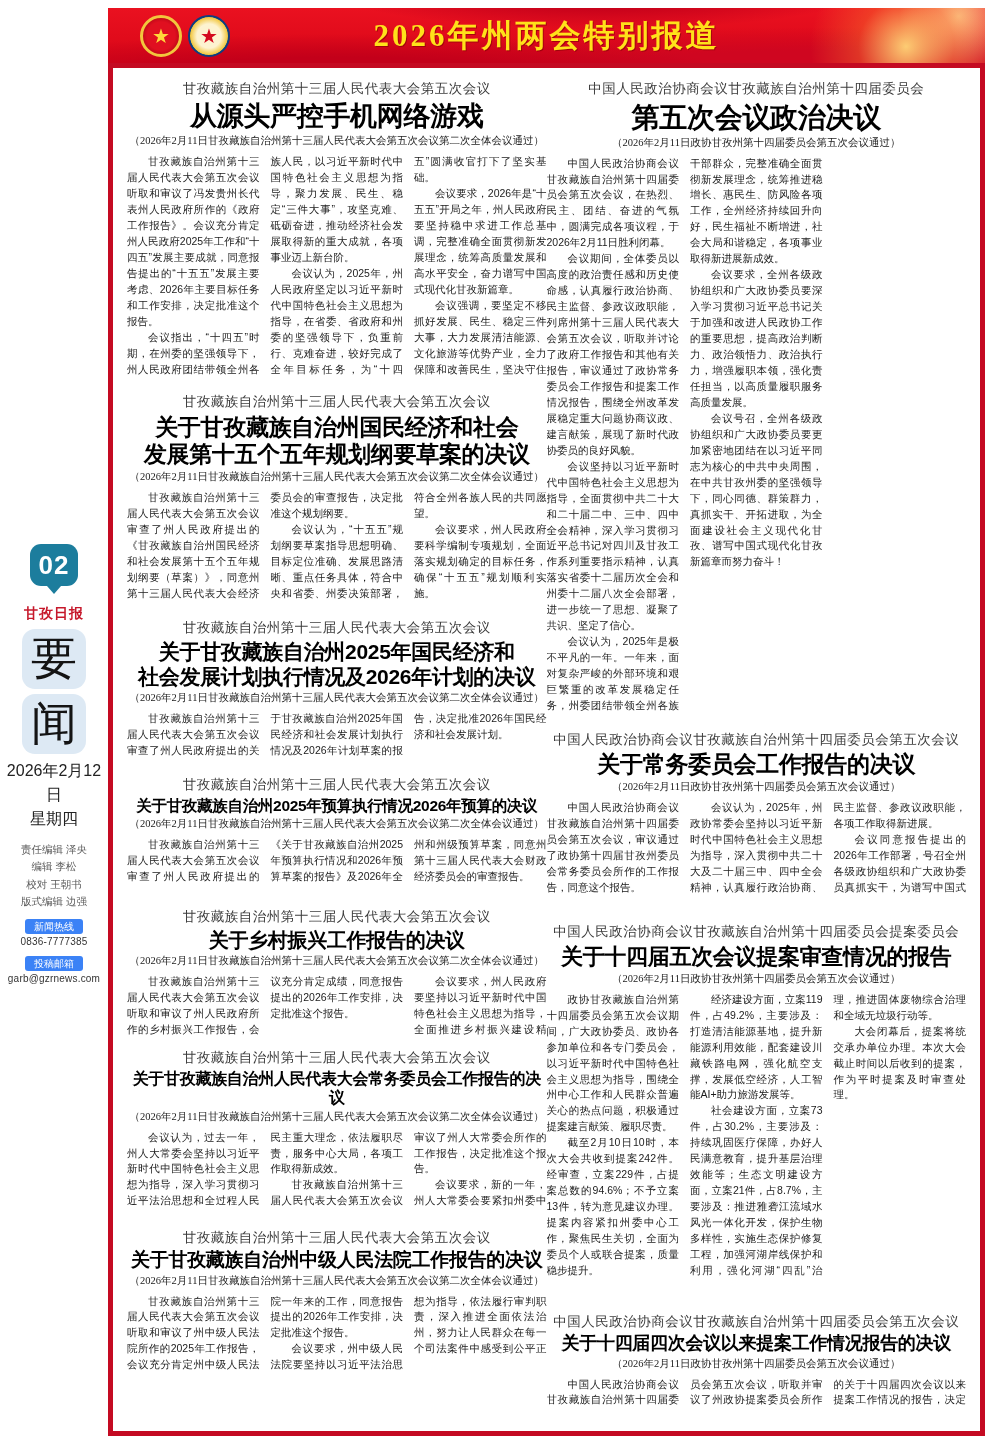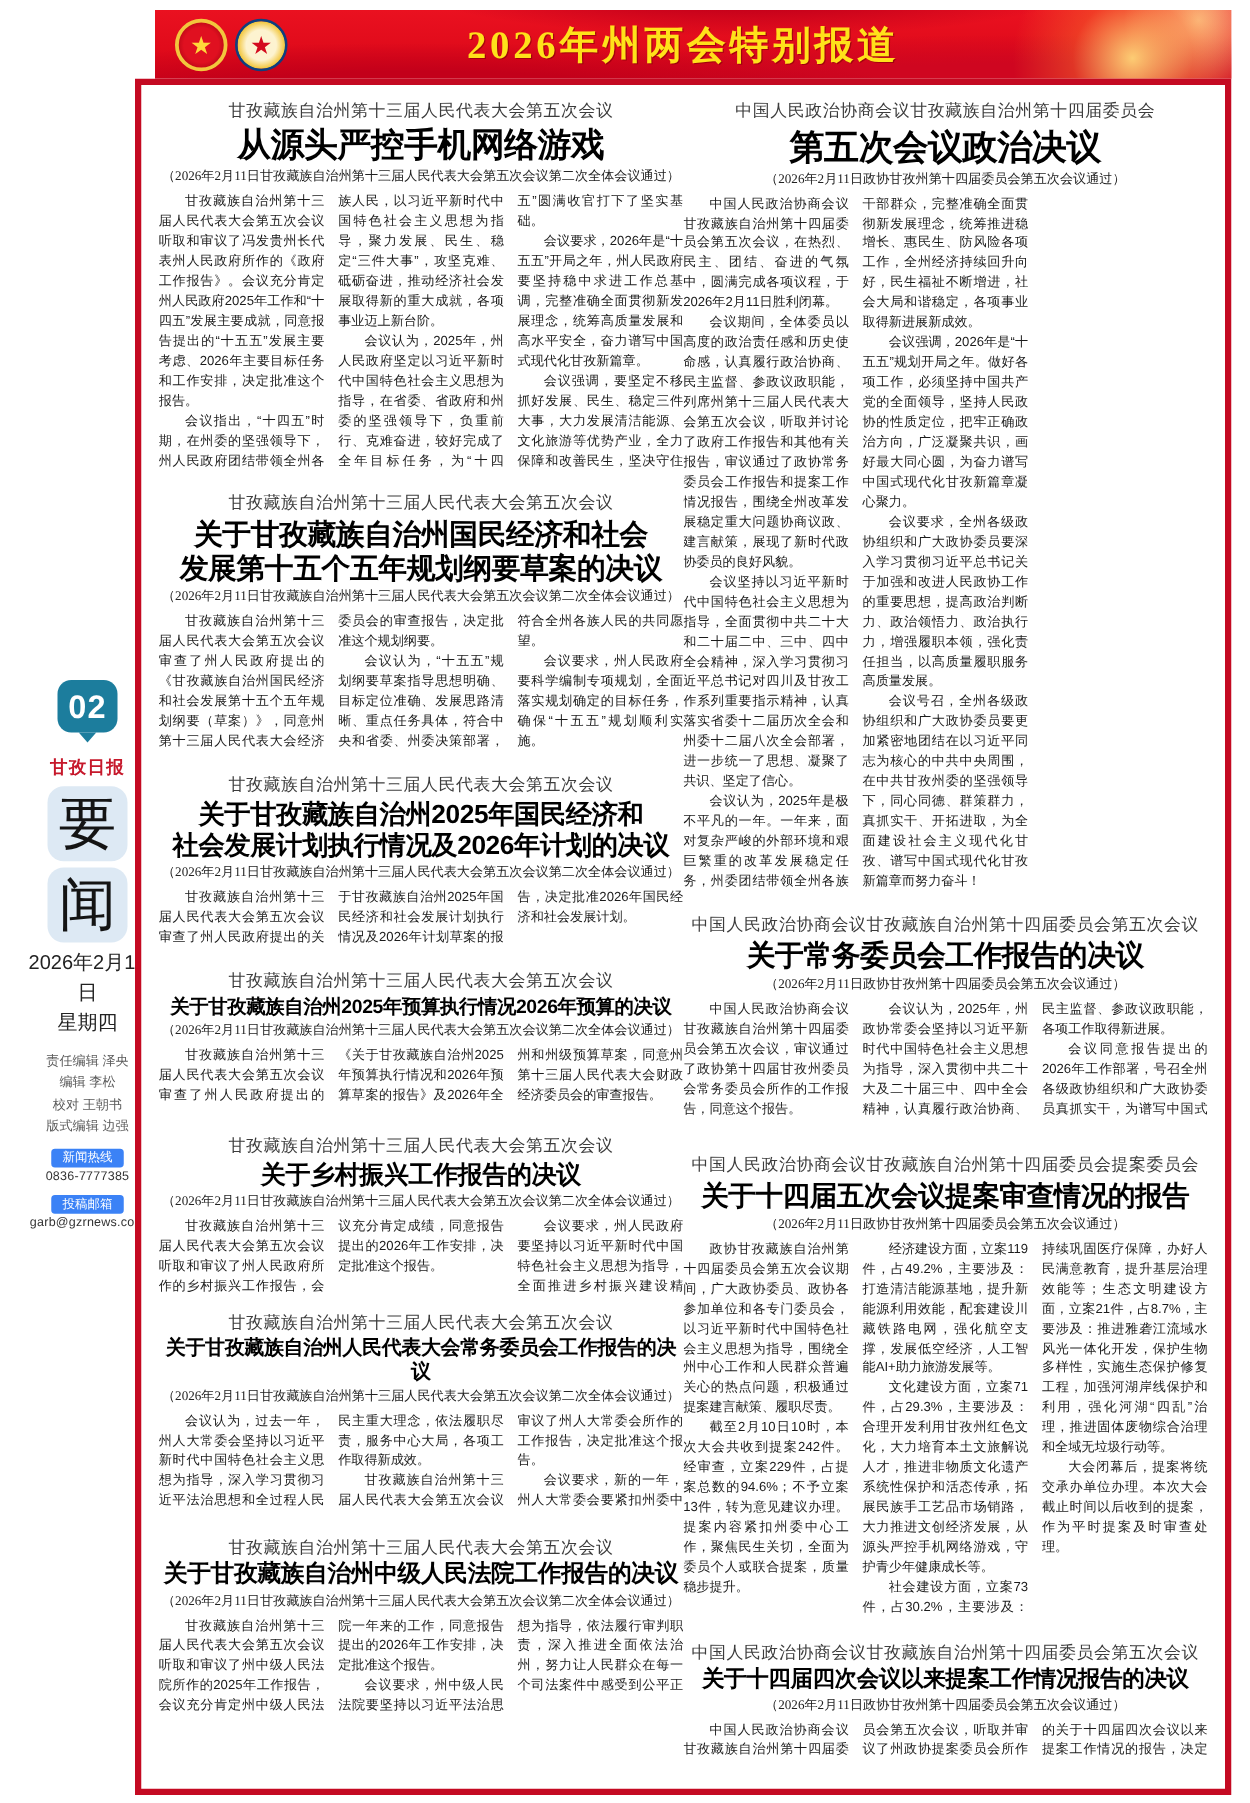--- a/index.html
+++ b/index.html
@@ -20,21 +20,21 @@
   .banner-title{
     color:#ffe11a; font-size:31px; font-weight:900; letter-spacing:3px;
     text-shadow:1px 1px 0 rgba(120,0,0,.55); font-family:"Liberation Serif",serif;
   }
   .emblems{ position:absolute; left:32px; top:7px; display:flex; }
   .emblem{ width:42px; height:42px; border-radius:50%; display:flex; align-items:center; justify-content:center; font-size:20px; }
   .emblem.national{ background:radial-gradient(#e01020 55%, #9c000e 95%); border:3px solid #f2c63d; color:#ffd83a; margin-right:6px; }
   .emblem.cppcc{ background:radial-gradient(#fdf3d0 45%, #f2c63d 70%, #1e63b8 72%, #154a8c 100%); border:2px solid #0f3f7e; color:#d40a1e; }
 
   
-  .sidebar{ position:absolute; left:16px; top:0; width:108px; height:100%; background:#fff; }
+  .sidebar{ position:absolute; left:0; top:0; width:108px; height:100%; background:#fff; }
   .sidebar-stack{ position:absolute; top:544px; left:0; width:100%; text-align:center; }
   .page-badge{ display:inline-block; width:48px; height:42px; border-radius:11px; background:#1c7d9d;
     color:#fff; font-size:26px; font-weight:800; line-height:42px; letter-spacing:1px; }
   .badge-tri{ width:0; height:0; border:7px solid transparent; border-top:8px solid #1c7d9d; margin:0 auto 4px; }
   .masthead{ color:#c6182b; font-size:14px; font-weight:900; letter-spacing:1px; font-family:"Liberation Serif",serif; margin:2px 0 6px; }
   .section-box{ width:64px; height:60px; border-radius:13px; background:#dde9f4; margin:5px auto;
     font-family:"Liberation Serif",serif; font-size:46px; line-height:60px; color:#141414; }
   .date-block{ font-size:16px; color:#222; line-height:1.5; }
   .staff-block{ margin-top:10px; font-size:10.5px; color:#5a5a5a; }
   .staff-block p{ line-height:1.65; text-indent:0 !important; text-align:center !important; font-size:10.5px !important; }
@@ -175,21 +175,20 @@
 
       <section class="article">
         <div class="kicker">中国人民政治协商会议甘孜藏族自治州第十四届委员会</div>
         <h2 class="headline" style="font-size:28px">第五次会议政治决议</h2>
         <div class="dateline">（2026年2月11日政协甘孜州第十四届委员会第五次会议通过）</div>
         <div class="body-cols" style="height:566px">
             <p>中国人民政治协商会议甘孜藏族自治州第十四届委员会第五次会议，在热烈、民主、团结、奋进的气氛中，圆满完成各项议程，于2026年2月11日胜利闭幕。</p>
             <p>会议期间，全体委员以高度的政治责任感和历史使命感，认真履行政治协商、民主监督、参政议政职能，列席州第十三届人民代表大会第五次会议，听取并讨论了政府工作报告和其他有关报告，审议通过了政协常务委员会工作报告和提案工作情况报告，围绕全州改革发展稳定重大问题协商议政、建言献策，展现了新时代政协委员的良好风貌。</p>
             <p>会议坚持以习近平新时代中国特色社会主义思想为指导，全面贯彻中共二十大和二十届二中、三中、四中全会精神，深入学习贯彻习近平总书记对四川及甘孜工作系列重要指示精神，认真落实省委十二届历次全会和州委十二届八次全会部署，进一步统一了思想、凝聚了共识、坚定了信心。</p>
             <p>会议认为，2025年是极不平凡的一年。一年来，面对复杂严峻的外部环境和艰巨繁重的改革发展稳定任务，州委团结带领全州各族干部群众，完整准确全面贯彻新发展理念，统筹推进稳增长、惠民生、防风险各项工作，全州经济持续回升向好，民生福祉不断增进，社会大局和谐稳定，各项事业取得新进展新成效。</p>
-            <p>会议强调，2026年是“十五五”规划开局之年。做好各项工作，必须坚持中国共产党的全面领导，坚持人民政协的性质定位，把牢正确政治方向，广泛凝聚共识，画好最大同心圆，为奋力谱写中国式现代化甘孜新篇章凝心聚力。</p>
             <p>会议要求，全州各级政协组织和广大政协委员要深入学习贯彻习近平总书记关于加强和改进人民政协工作的重要思想，提高政治判断力、政治领悟力、政治执行力，增强履职本领，强化责任担当，以高质量履职服务高质量发展。</p>
             <p>会议号召，全州各级政协组织和广大政协委员要更加紧密地团结在以习近平同志为核心的中共中央周围，在中共甘孜州委的坚强领导下，同心同德、群策群力，真抓实干、开拓进取，为全面建设社会主义现代化甘孜、谱写中国式现代化甘孜新篇章而努力奋斗！</p>
           </div>
       </section>
 
       <section class="article">
         <div class="kicker">中国人民政治协商会议甘孜藏族自治州第十四届委员会第五次会议</div>
         <h2 class="headline" style="font-size:23px">关于常务委员会工作报告的决议</h2>
         <div class="dateline">（2026年2月11日政协甘孜州第十四届委员会第五次会议通过）</div>
         <div class="body-cols" style="height:114px">
@@ -200,21 +199,20 @@
       </section>
 
       <section class="article">
         <div class="kicker">中国人民政治协商会议甘孜藏族自治州第十四届委员会提案委员会</div>
         <h2 class="headline" style="font-size:22px">关于十四届五次会议提案审查情况的报告</h2>
         <div class="dateline">（2026年2月11日政协甘孜州第十四届委员会第五次会议通过）</div>
         <div class="body-cols" style="height:312px">
             <p>政协甘孜藏族自治州第十四届委员会第五次会议期间，广大政协委员、政协各参加单位和各专门委员会，以习近平新时代中国特色社会主义思想为指导，围绕全州中心工作和人民群众普遍关心的热点问题，积极通过提案建言献策、履职尽责。</p>
             <p>截至2月10日10时，本次大会共收到提案242件。经审查，立案229件，占提案总数的94.6%；不予立案13件，转为意见建议办理。提案内容紧扣州委中心工作，聚焦民生关切，全面为委员个人或联合提案，质量稳步提升。</p>
             <p>经济建设方面，立案119件，占49.2%，主要涉及：打造清洁能源基地，提升新能源利用效能，配套建设川藏铁路电网，强化航空支撑，发展低空经济，人工智能AI+助力旅游发展等。</p>
-            <p>文化建设方面，立案71件，占29.3%，主要涉及：合理开发利用甘孜州红色文化，大力培育本土文旅解说人才，推进非物质文化遗产系统性保护和活态传承，拓展民族手工艺品市场销路，大力推进文创经济发展，从源头严控手机网络游戏，守护青少年健康成长等。</p>
             <p>社会建设方面，立案73件，占30.2%，主要涉及：持续巩固医疗保障，办好人民满意教育，提升基层治理效能等；生态文明建设方面，立案21件，占8.7%，主要涉及：推进雅砻江流域水风光一体化开发，保护生物多样性，实施生态保护修复工程，加强河湖岸线保护和利用，强化河湖“四乱”治理，推进固体废物综合治理和全域无垃圾行动等。</p>
             <p>大会闭幕后，提案将统交承办单位办理。本次大会截止时间以后收到的提案，作为平时提案及时审查处理。</p>
           </div>
       </section>
 
       <section class="article">
         <div class="kicker">中国人民政治协商会议甘孜藏族自治州第十四届委员会第五次会议</div>
         <h2 class="headline" style="font-size:18px">关于十四届四次会议以来提案工作情况报告的决议</h2>
         <div class="dateline">（2026年2月11日政协甘孜州第十四届委员会第五次会议通过）</div>
         <div class="body-cols" style="height:42px">

